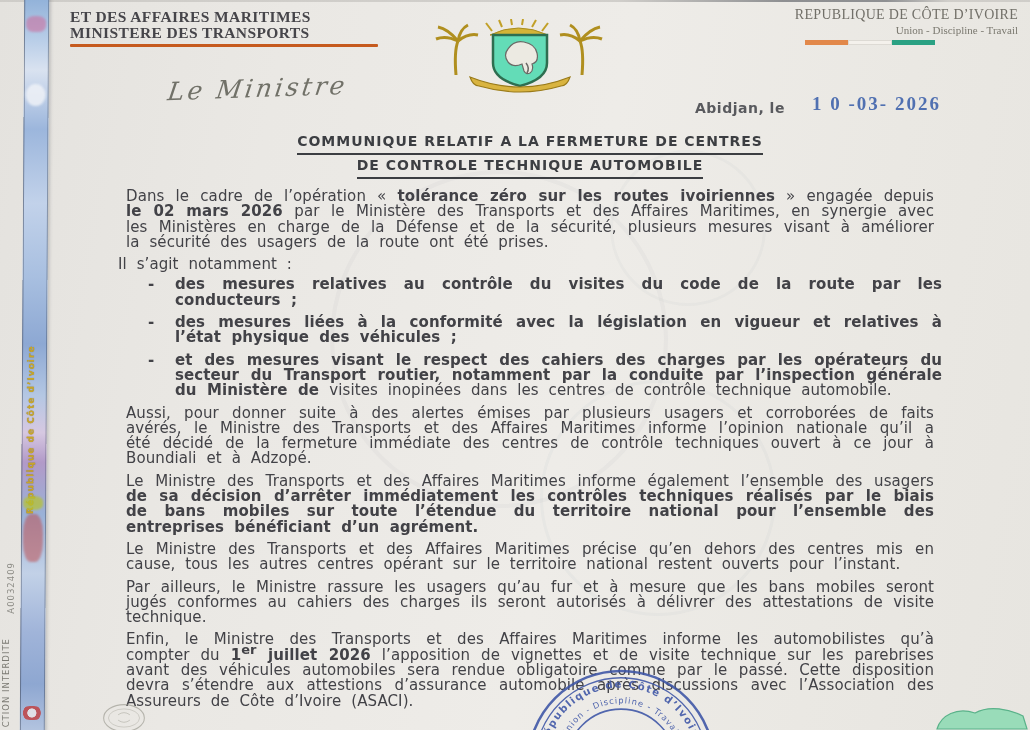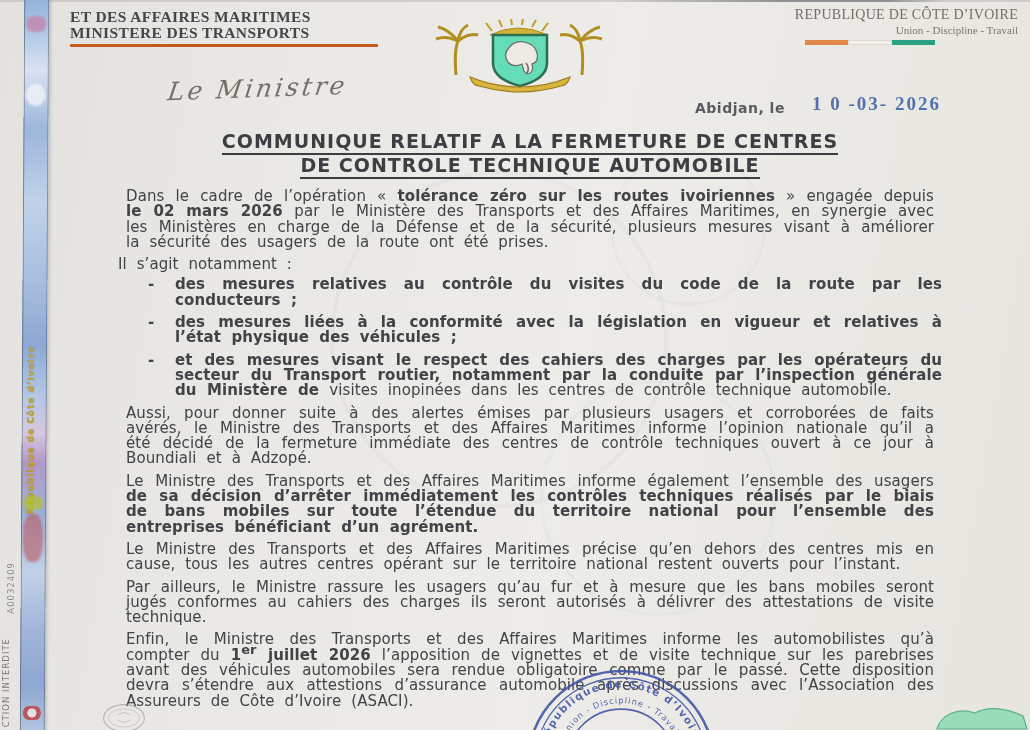--- a/index.html
+++ b/index.html
@@ -42,21 +42,21 @@
   .emblem{position:absolute;left:430px;top:19px;}
   .minister-script{position:absolute;left:168px;top:74px;font-family:"DejaVu Serif",serif;
     font-style:italic;font-size:25px;color:rgba(92,92,82,.85);letter-spacing:3px;
     transform:rotate(-2deg) skewX(-10deg);}
   .dateline-place{position:absolute;left:695px;top:100px;font-size:14px;font-weight:bold;
     color:#595a5e;letter-spacing:.5px;}
   .datestamp{position:absolute;left:812px;top:93px;font-family:Liberation Serif, serif;
     font-size:19px;font-weight:bold;color:#4064ac;letter-spacing:2px;opacity:.9;}
   
   .doc-body{position:absolute;left:118px;top:131px;width:824px;}
-  .doc-title{margin:0 0 10px;text-align:center;font-size:19px;font-weight:bold;
+  .doc-title{margin:0 0 10px;text-align:center;font-size:14px;font-weight:bold;
     color:#3c3e42;letter-spacing:1px;line-height:21px;}
   .doc-title span{display:inline-block;border-bottom:2px solid #3c3e42;padding-bottom:1px;}
   .doc-body p{margin:0 8px 7px;font-size:15px;line-height:15.3px;text-align:justify;
     word-spacing:5px;letter-spacing:.1px;}
   .b{font-weight:bold;}
   sup{font-size:13px;line-height:0;}
   .intro-line{margin:0 0 5px !important;}
   .bullets{margin:0 0 2px;}
   .bullet{position:relative;padding-left:57px;margin:0 0 7px;font-size:15px;line-height:15.3px;
     text-align:justify;word-spacing:5px;letter-spacing:.1px;}

